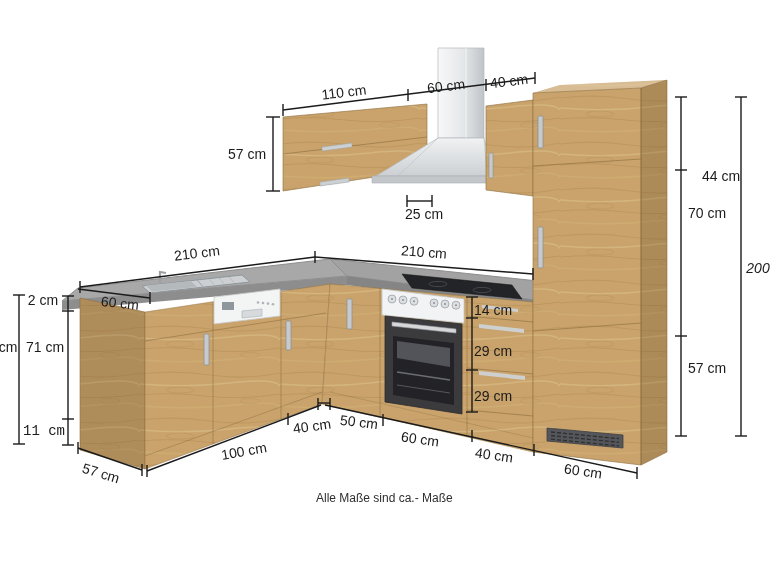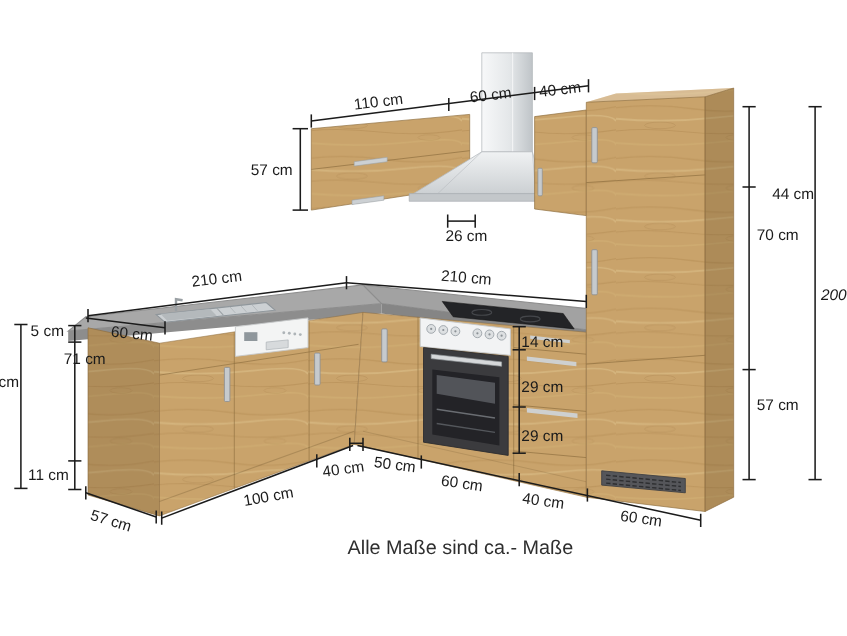--- a/index.html
+++ b/index.html
@@ -6,21 +6,21 @@
   #stage{
     position:relative;width:770px;height:578px;background:#ffffff;
     overflow:hidden;font-family:"Liberation Sans", sans-serif;
   }
   #stage svg{position:absolute;left:0;top:0;}
   .dim{
     position:absolute;font-size:14px;color:#1b1b1b;white-space:nowrap;
     transform:translate(-50%,-50%);line-height:1;
   }
   .caption{
-    position:absolute;left:316px;top:489px;font-size:18px;color:#2e2e2e;
+    position:absolute;left:316px;top:489px;font-size:12px;color:#2e2e2e;
     line-height:18px;white-space:nowrap;
   }
 </style>
 </head>
 <body>
 
 <div id="stage">
 
 <svg width="770" height="578" viewBox="0 0 770 578">
   <defs>
@@ -248,28 +248,28 @@
     <line x1="741" y1="97" x2="741" y2="436"></line>
     <line x1="735" y1="97" x2="747" y2="97"></line>
         <line x1="735" y1="436" x2="747" y2="436"></line>
   </g>
 </svg>
 
 <div class="dim" style="left:344px;top:92px;transform:translate(-50%,-50%) rotate(-7deg);">110 cm</div>
 <div class="dim" style="left:446px;top:86px;transform:translate(-50%,-50%) rotate(-7deg);">60 cm</div>
 <div class="dim" style="left:509px;top:81px;transform:translate(-50%,-50%) rotate(-7deg);">40 cm</div>
 <div class="dim" style="left:247px;top:154px;">57 cm</div>
-<div class="dim" style="left:424px;top:214px;">26 cm</div>
+<div class="dim" style="left:424px;top:214px;">25 cm</div>
 <div class="dim" style="left:197px;top:253px;transform:translate(-50%,-50%) rotate(-7deg);">210 cm</div>
 <div class="dim" style="left:424px;top:252px;transform:translate(-50%,-50%) rotate(4.5deg);">210 cm</div>
 <div class="dim" style="left:120px;top:303px;transform:translate(-50%,-50%) rotate(6deg);">60 cm</div>
-<div class="dim" style="left:43px;top:300px;">5 cm</div>
-<div class="dim" style="left:45px;top:326px;margin-left:32px;">71 cm</div>
+<div class="dim" style="left:43px;top:300px;">2 cm</div>
+<div class="dim" style="left:45px;top:347px;">71 cm</div>
 <div class="dim" style="left:8px;top:347px;">cm</div>
-<div class="dim" style="left:44px;top:431px;">11 cm</div>
+<div class="dim" style="left:44px;top:431px;font-family:Liberation Mono, monospace;">11 cm</div>
 <div class="dim" style="left:101px;top:473px;transform:translate(-50%,-50%) rotate(17deg);">57 cm</div>
 <div class="dim" style="left:244px;top:451px;transform:translate(-50%,-50%) rotate(-10deg);">100 cm</div>
 <div class="dim" style="left:312px;top:426px;transform:translate(-50%,-50%) rotate(-8deg);">40 cm</div>
 <div class="dim" style="left:359px;top:422px;transform:translate(-50%,-50%) rotate(7deg);">50 cm</div>
 <div class="dim" style="left:420px;top:439px;transform:translate(-50%,-50%) rotate(8deg);">60 cm</div>
 <div class="dim" style="left:494px;top:455px;transform:translate(-50%,-50%) rotate(8deg);">40 cm</div>
 <div class="dim" style="left:583px;top:471px;transform:translate(-50%,-50%) rotate(8deg);">60 cm</div>
 <div class="dim" style="left:493px;top:310px;">14 cm</div>
 <div class="dim" style="left:493px;top:351px;">29 cm</div>
 <div class="dim" style="left:493px;top:396px;">29 cm</div>

